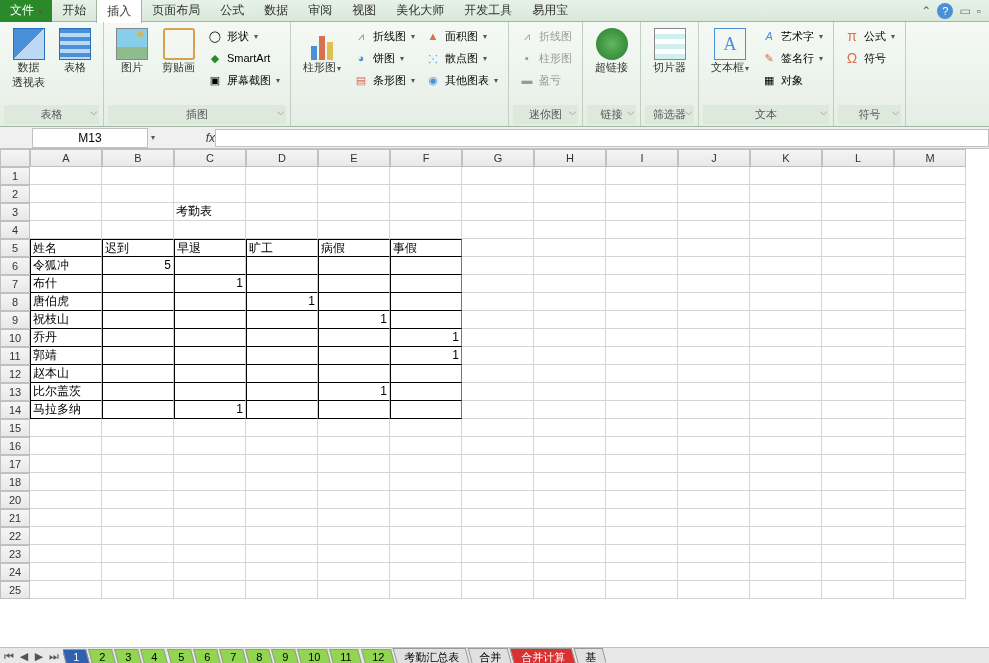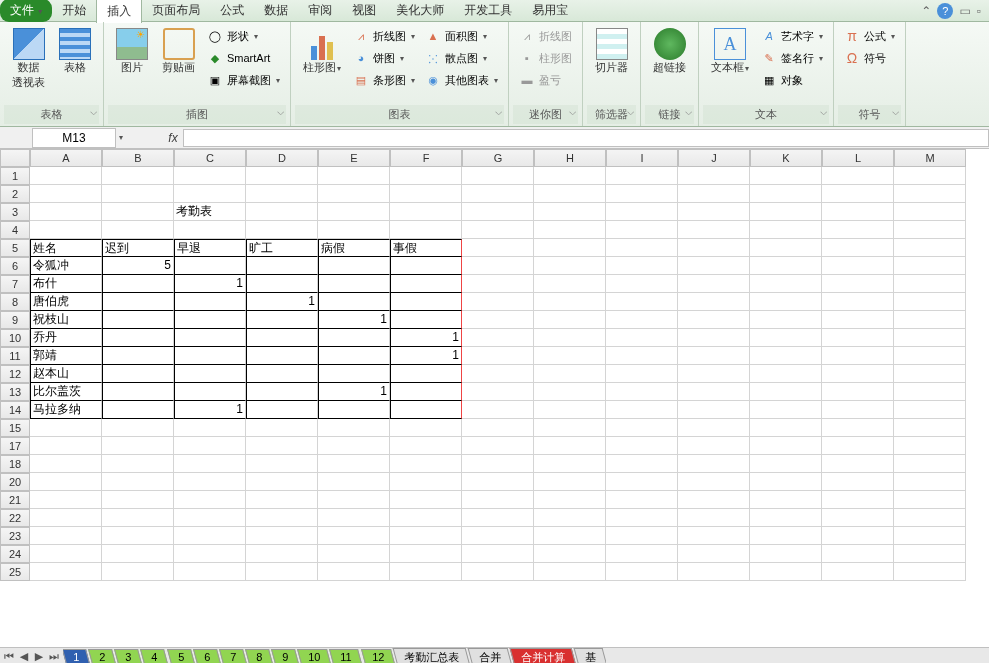--- a/index.html
+++ b/index.html
@@ -1,43 +1,43 @@
 <!DOCTYPE html>
 <html><head>
 <meta charset="utf-8">
 <style>
 * { margin: 0; padding: 0; box-sizing: border-box; font-family: "Microsoft YaHei", SimSun, sans-serif; }
 body { background: #fff; font-size: 12px; overflow: hidden; width: 989px; height: 663px; }
 
 
 .tab-bar { background: linear-gradient(#e8f2e8, #d8e8d8); height: 22px; display: flex; align-items: center; border-bottom: 1px solid #a0b8a0; }
 .tab { padding: 3px 10px; color: #333; cursor: pointer; font-size: 12px; }
-.tab.file { background: #2a8a2a; color: #fff; border-radius: 9px; }
+.tab.file { background: #2a8a2a; color: #fff; }
 .tab.active { background: #fff; border: 1px solid #a0b8a0; border-bottom: none; }
 .tab-bar-right { margin-left: auto; display: flex; align-items: center; gap: 6px; padding-right: 8px; }
 .help-icon { width: 16px; height: 16px; background: #4a90d9; border-radius: 50%; color: #fff; display: flex; align-items: center; justify-content: center; font-size: 11px; }
 
 
 .ribbon { background: linear-gradient(#f5f9f5, #e5eee5); height: 105px; display: flex; border-bottom: 1px solid #a0b8a0; }
 .ribbon-group { display: flex; flex-direction: column; border-right: 1px solid #c0d0c0; padding: 2px 4px; }
 .ribbon-group-content { flex: 1; display: flex; align-items: flex-start; gap: 2px; padding: 2px; }
 .ribbon-group-label { font-size: 11px; color: #555; text-align: center; padding: 2px 0; background: rgba(200,220,200,0.3); position: relative; }
 .ribbon-group-label::after { content: '⌵'; position: absolute; right: 2px; font-size: 9px; color: #888; }
 .big-btn { display: flex; flex-direction: column; align-items: center; justify-content: center; padding: 2px 6px; cursor: pointer; min-width: 40px; }
 .big-btn-icon { width: 32px; height: 32px; display: flex; align-items: center; justify-content: center; font-size: 24px; }
 .big-btn-label { font-size: 11px; color: #333; text-align: center; }
 .small-row { display: flex; flex-direction: column; gap: 2px; }
 .small-btn { display: flex; align-items: center; gap: 4px; padding: 2px 4px; cursor: pointer; font-size: 11px; white-space: nowrap; }
 .small-icon { width: 16px; height: 16px; display: flex; align-items: center; justify-content: center; }
 .dd-arrow { font-size: 8px; color: #555; margin-left: 1px; }
 
 
 .formula-bar { display: flex; align-items: center; height: 22px; border-bottom: 1px solid #c0c0c0; background: #f0f0f0; }
-.name-box { width: 84px; padding: 2px 6px; background: #fff; border: 1px solid #c0c0c0; margin: 12px 2px; font-size: 12px; text-align: center; }
-.fx { width: 20px; text-align: center; font-style: italic; color: #404040; }
+.name-box { width: 116px; padding: 2px 6px; background: #fff; border: 1px solid #c0c0c0; margin: 12px 2px; font-size: 12px; text-align: center; }
+.fx { width: 20px; text-align: right; font-style: italic; color: #404040; }
 .formula-input { flex: 1; padding: 2px 4px; background: #fff; border: 1px solid #c0c0c0; height: 18px; }
 
 
 .grid-area { display: flex; height: 498px; }
 .grid-scroll { flex: 1; overflow: hidden; position: relative; }
 .col-headers { display: flex; background: linear-gradient(#f5f5f5, #e8e8e8); height: 18px; }
 .corner { width: 30px; height: 18px; background: linear-gradient(#f5f5f5, #e8e8e8); border: 1px solid #c0c0c0; }
 .col-hdr { width: 72px; border: 1px solid #c0c0c0; text-align: center; font-size: 11px; color: #333; line-height: 16px; }
 .rows { }
 .row { display: flex; height: 18px; }
@@ -181,21 +181,20 @@
             <span>散点图</span>
             <span class="dd-arrow">▾</span>
           </div>
         <div class="small-btn">
             <span class="small-icon" style="color:#4a90d9">◉</span>
             <span>其他图表</span>
             <span class="dd-arrow">▾</span>
           </div>
       </div>
     </div>
-    <div class="ribbon-group-label">图表</div>
   </div>
 
   <div class="ribbon-group">
     <div class="ribbon-group-content">
       <div class="small-row">
         <div class="small-btn" style="color:#999">
             <span class="small-icon">⩘</span>
             <span>折线图</span>
           </div>
         <div class="small-btn" style="color:#999">
@@ -206,36 +205,36 @@
             <span class="small-icon">▬</span>
             <span>盈亏</span>
           </div>
       </div>
     </div>
     <div class="ribbon-group-label">迷你图</div>
   </div>
 
   <div class="ribbon-group">
     <div class="ribbon-group-content">
+      <div class="big-btn">
+        <div class="big-btn-icon ic-globe"></div>
+        <div class="big-btn-label">超链接</div>
+      </div>
+    </div>
+    <div class="ribbon-group-label">链接</div>
+  </div>
+
+  <div class="ribbon-group">
+    <div class="ribbon-group-content">
       <div class="big-btn" style="color:#999">
         <div class="big-btn-icon ic-slicer"></div>
         <div class="big-btn-label">切片器</div>
       </div>
     </div>
     <div class="ribbon-group-label">筛选器</div>
-  </div>
-
-  <div class="ribbon-group">
-    <div class="ribbon-group-content">
-      <div class="big-btn">
-        <div class="big-btn-icon ic-globe"></div>
-        <div class="big-btn-label">超链接</div>
-      </div>
-    </div>
-    <div class="ribbon-group-label">链接</div>
   </div>
 
   <div class="ribbon-group">
     <div class="ribbon-group-content">
       <div class="big-btn">
         <div class="big-btn-icon ic-text">A</div>
         <div class="big-btn-label"><span>文本框</span><span class="dd-arrow">▾</span></div>
       </div>
       <div class="small-row">
         <div class="small-btn">
@@ -538,20 +537,36 @@
           <div class="cell"></div>
           <div class="cell"></div>
           <div class="cell"></div>
           <div class="cell"></div>
           <div class="cell"></div>
           <div class="cell"></div>
           <div class="cell"></div>
           <div class="cell"></div>
         </div>
         <div class="row">
+          <div class="row-hdr">16</div>
+          <div class="cell"></div>
+          <div class="cell"></div>
+          <div class="cell"></div>
+          <div class="cell"></div>
+          <div class="cell"></div>
+          <div class="cell"></div>
+          <div class="cell"></div>
+          <div class="cell"></div>
+          <div class="cell"></div>
+          <div class="cell"></div>
+          <div class="cell"></div>
+          <div class="cell"></div>
+          <div class="cell"></div>
+        </div>
+        <div class="row">
           <div class="row-hdr">17</div>
           <div class="cell"></div>
           <div class="cell"></div>
           <div class="cell"></div>
           <div class="cell"></div>
           <div class="cell"></div>
           <div class="cell"></div>
           <div class="cell"></div>
           <div class="cell"></div>
           <div class="cell"></div>

